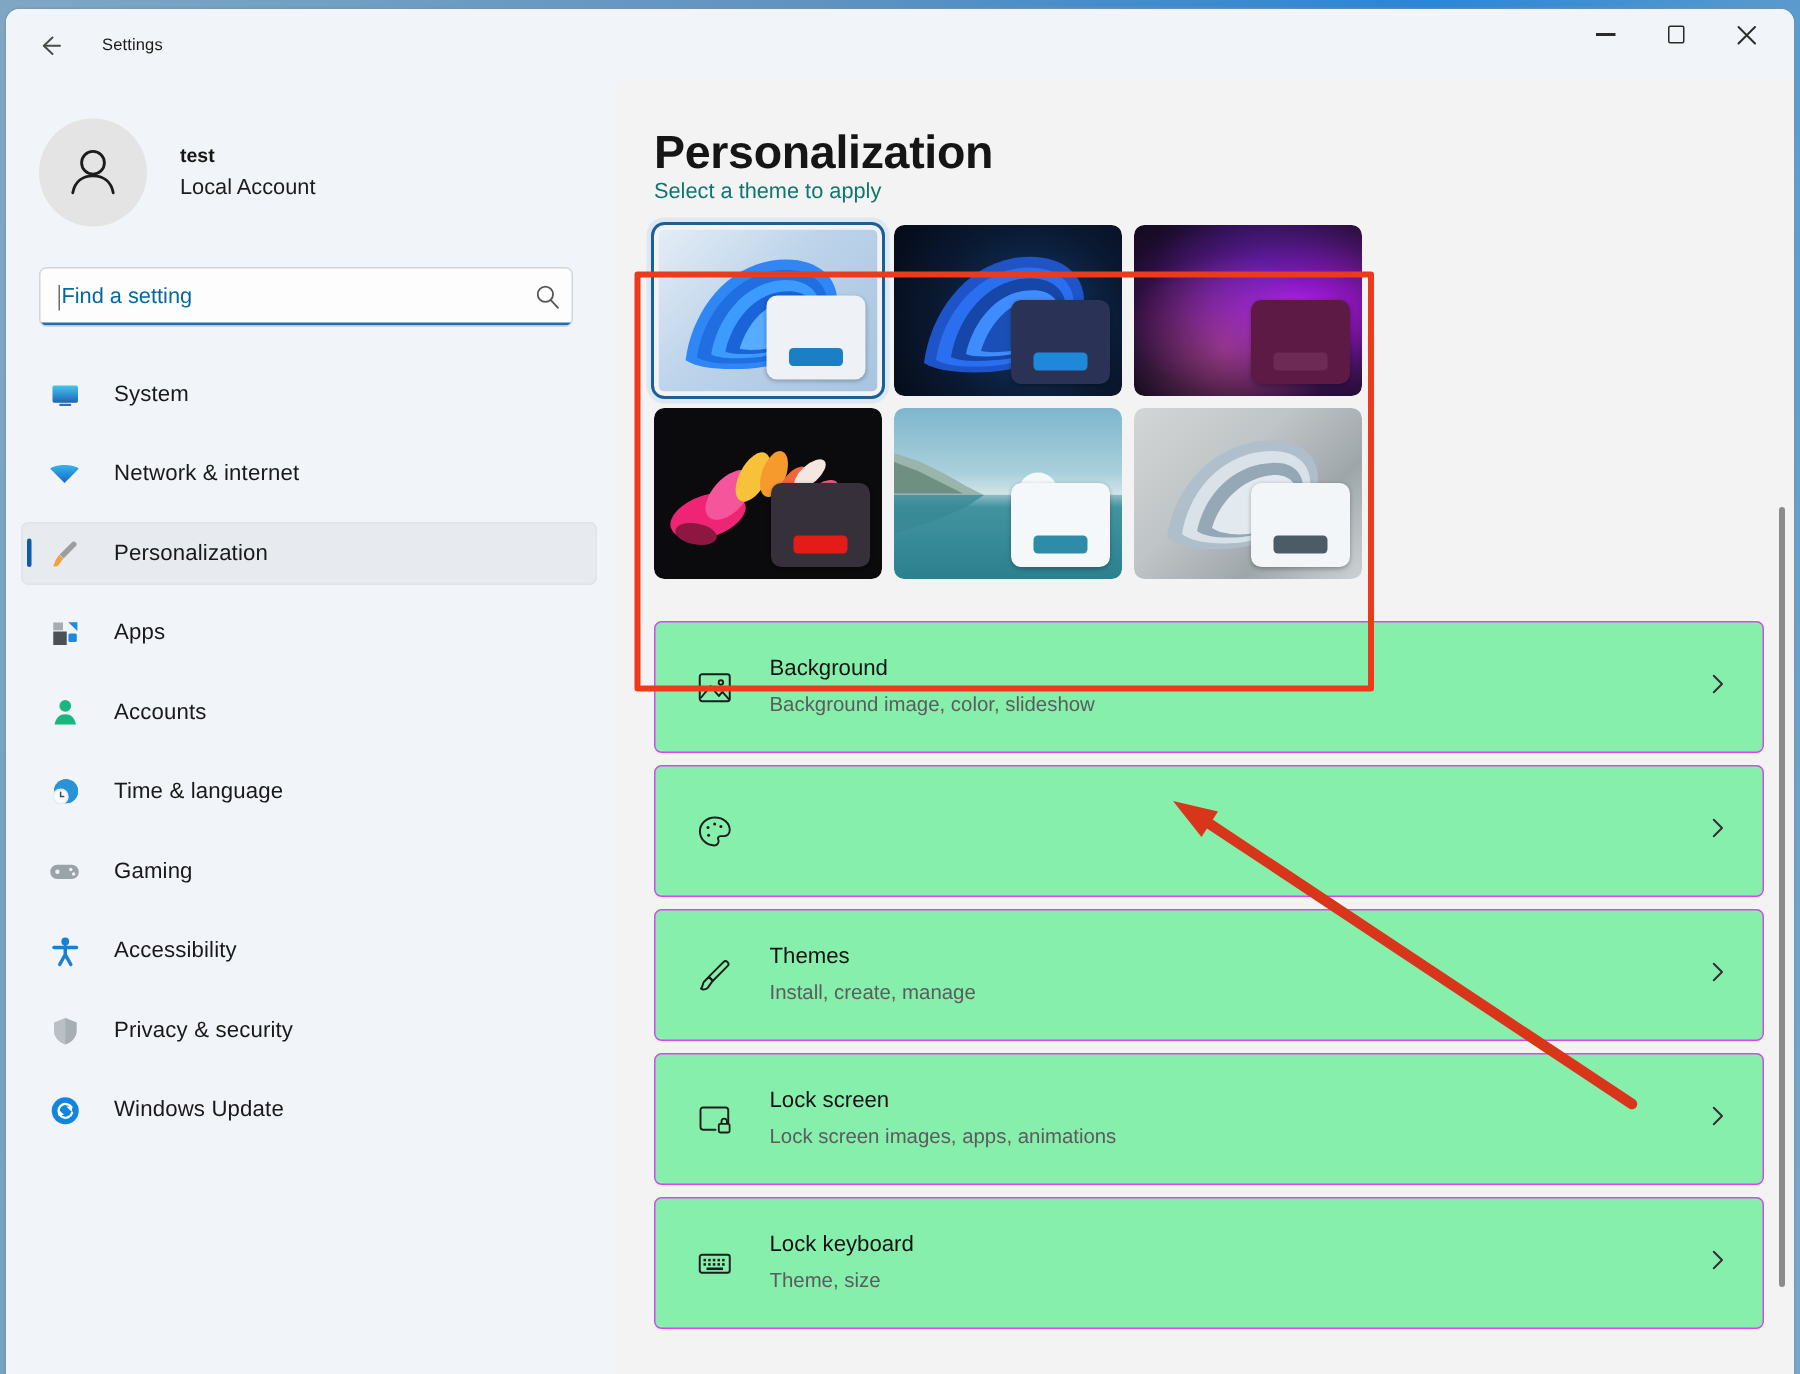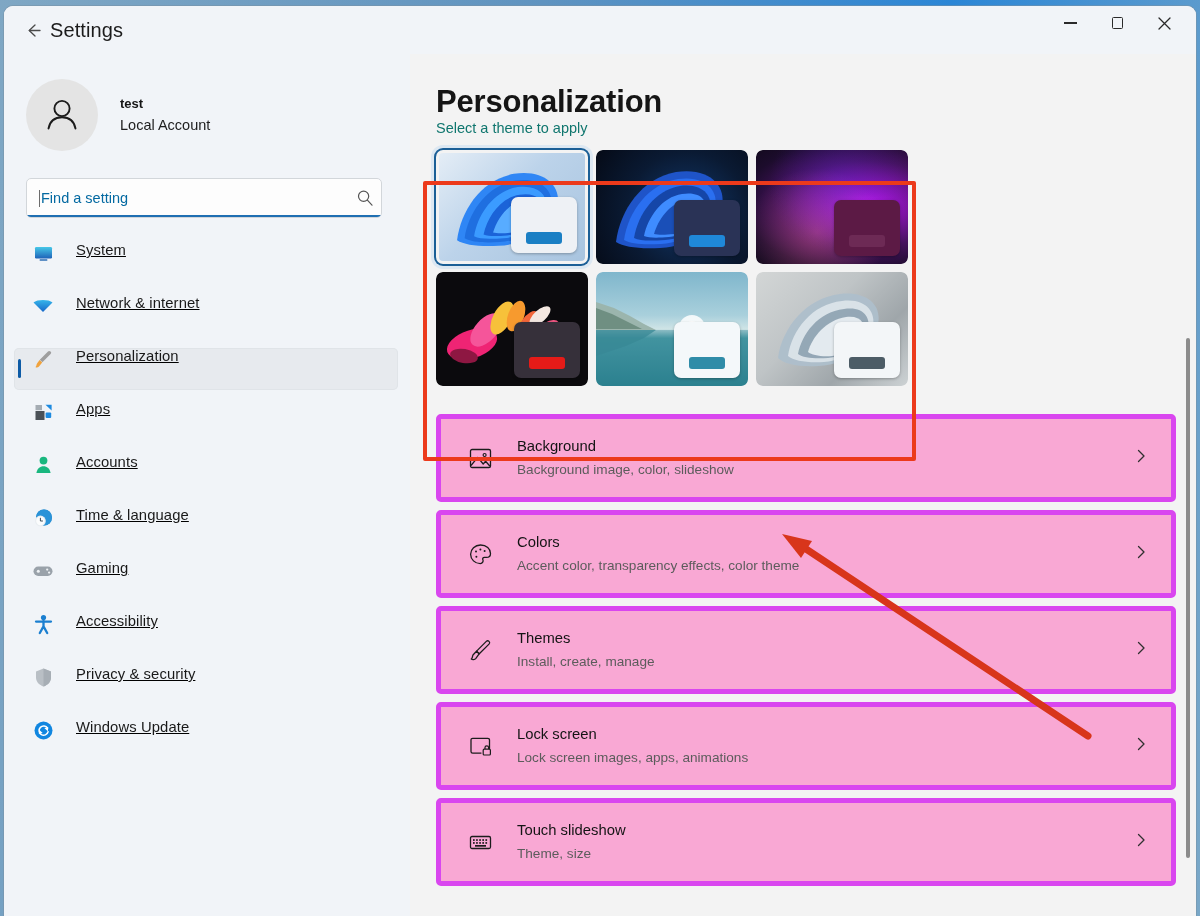--- a/index.html
+++ b/index.html
@@ -38,23 +38,23 @@
     position: relative;
     z-index: 40;
   }
   .back-btn {
     width: 34px; height: 34px;
     margin-left: 12px;
     display: flex; align-items: center; justify-content: center;
     border-radius: 5px;
   }
   .win-title {
-    font-size: 20px;
+    font-size: 11px;
     color: #1b1b1b;
-    margin-left: 0;
+    margin-left: 18px;
     letter-spacing: .1px;
   }
   .win-controls {
     margin-left: auto;
     display: flex;
     height: 48px;
   }
   .win-ctl {
     width: 47px; height: 34px;
     display: flex; align-items: center; justify-content: center;
@@ -138,25 +138,25 @@
     top: 11px;
   }
 
   .nav {
     margin-top: 24px;
     padding: 0 12px 0 10px;
   }
   .nav-item {
     height: 42px;
     display: flex;
+    align-items: center;
     border-radius: 5px;
     padding-left: 18px;
     margin-bottom: 11px;
     position: relative;
-    text-decoration: underline;
   }
   .nav-item.selected {
     background: #e7eaee;
     box-shadow: inset 0 0 0 1px #e0e4e8;
   }
   .nav-item.selected::before {
     content: "";
     position: absolute;
     left: 4px; top: 11px;
     width: 3px; height: 19px;
@@ -241,22 +241,22 @@
   
   .bloom { position:absolute; inset:0; }
 
   
   .card-list {
     margin-top: 28px;
     width: 740px;
   }
   .card {
     height: 88px;
-    background: #f9a8d4;
-    border: 5px solid #d946ef;
+    background: #86efac;
+    border: 1px solid #d946ef;
     border-radius: 5px;
     margin-bottom: 8px;
     display: flex;
     align-items: center;
     padding: 0 22px 0 24px;
   }
   .card-icon {
     width: 30px; height: 30px;
     flex: 0 0 30px;
     display: flex; align-items: center; justify-content: center;
@@ -616,24 +616,20 @@
         <div class="card">
           <span class="card-icon">
             <svg width="25" height="25" viewBox="0 0 25 25">
               <path d="M12.5 3 C18.5 3 22.5 6.8 22.5 11.4 C22.5 14.2 20.4 15.4 18.4 15.4 L16.4 15.4 C15 15.4 14.2 16.6 14.9 17.8 C15.6 19.1 14.6 21.6 12.3 21.6 C7 21.6 2.6 17.4 2.6 12.3 C2.6 7.1 7 3 12.5 3 Z" fill="none" stroke="#1c1c1c" stroke-width="1.3"></path>
               <circle cx="8" cy="9.6" r="1" fill="#1c1c1c"></circle>
               <circle cx="12.4" cy="7.4" r="1" fill="#1c1c1c"></circle>
               <circle cx="16.6" cy="9" r="1" fill="#1c1c1c"></circle>
               <circle cx="8.4" cy="14.8" r="1" fill="#1c1c1c"></circle>
             </svg>
           </span>
-          <div class="card-texts">
-            <div class="card-title">Colors</div>
-            <div class="card-sub">Accent color, transparency effects, color theme</div>
-          </div>
           <span class="chevron">
             <svg width="16" height="16" viewBox="0 0 16 16">
               <path d="M5.5 2.5 L11 8 L5.5 13.5" fill="none" stroke="#303030" stroke-width="1.3" stroke-linecap="round" stroke-linejoin="round"></path>
             </svg>
           </span>
         </div>
 
         <div class="card">
           <span class="card-icon">
             <svg width="25" height="25" viewBox="0 0 25 25">
@@ -684,21 +680,21 @@
                 <rect x="5" y="12.1" width="1.7" height="1.7"></rect>
                   <rect x="8.1" y="12.1" width="1.7" height="1.7"></rect>
                 <rect x="11.2" y="12.1" width="1.7" height="1.7"></rect>
                   <rect x="14.3" y="12.1" width="1.7" height="1.7"></rect>
                 <rect x="17.4" y="12.1" width="1.7" height="1.7"></rect>
                 <rect x="7" y="15" width="11" height="1.7"></rect>
               </g>
             </svg>
           </span>
           <div class="card-texts">
-            <div class="card-title">Touch slideshow</div>
+            <div class="card-title">Lock keyboard</div>
             <div class="card-sub">Theme, size</div>
           </div>
           <span class="chevron">
             <svg width="16" height="16" viewBox="0 0 16 16">
               <path d="M5.5 2.5 L11 8 L5.5 13.5" fill="none" stroke="#303030" stroke-width="1.3" stroke-linecap="round" stroke-linejoin="round"></path>
             </svg>
           </span>
         </div>
 
       </div>

